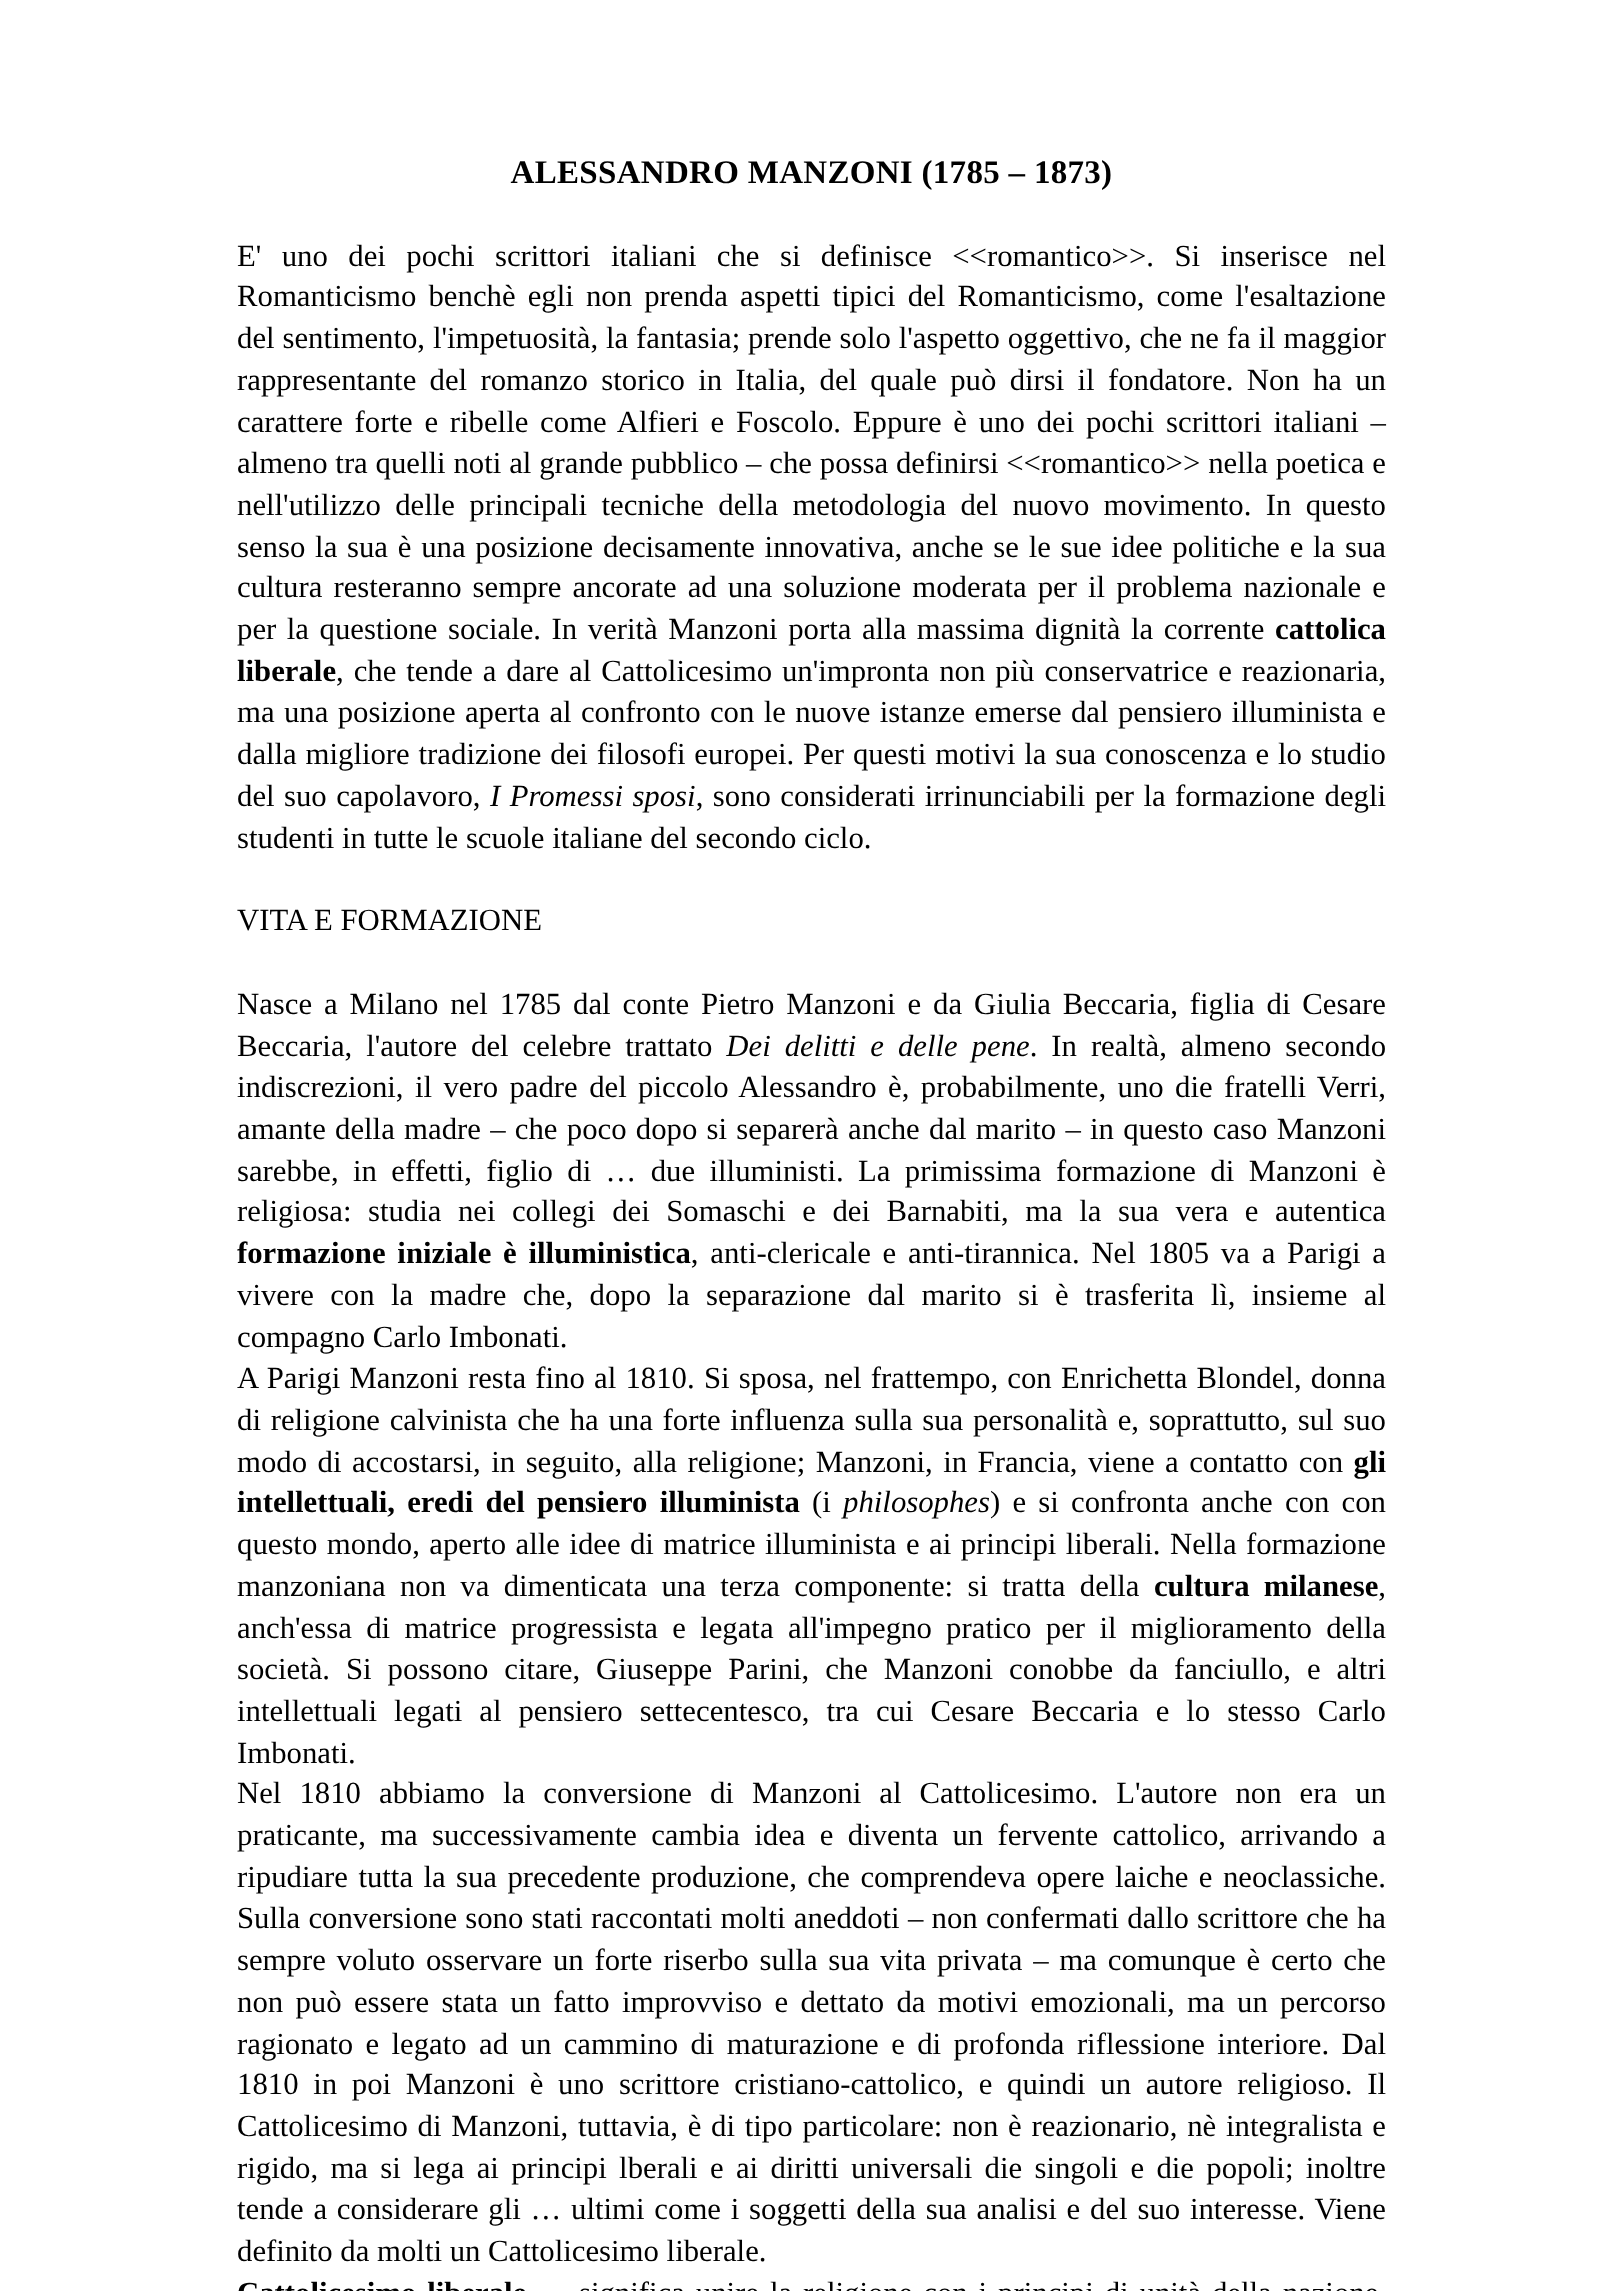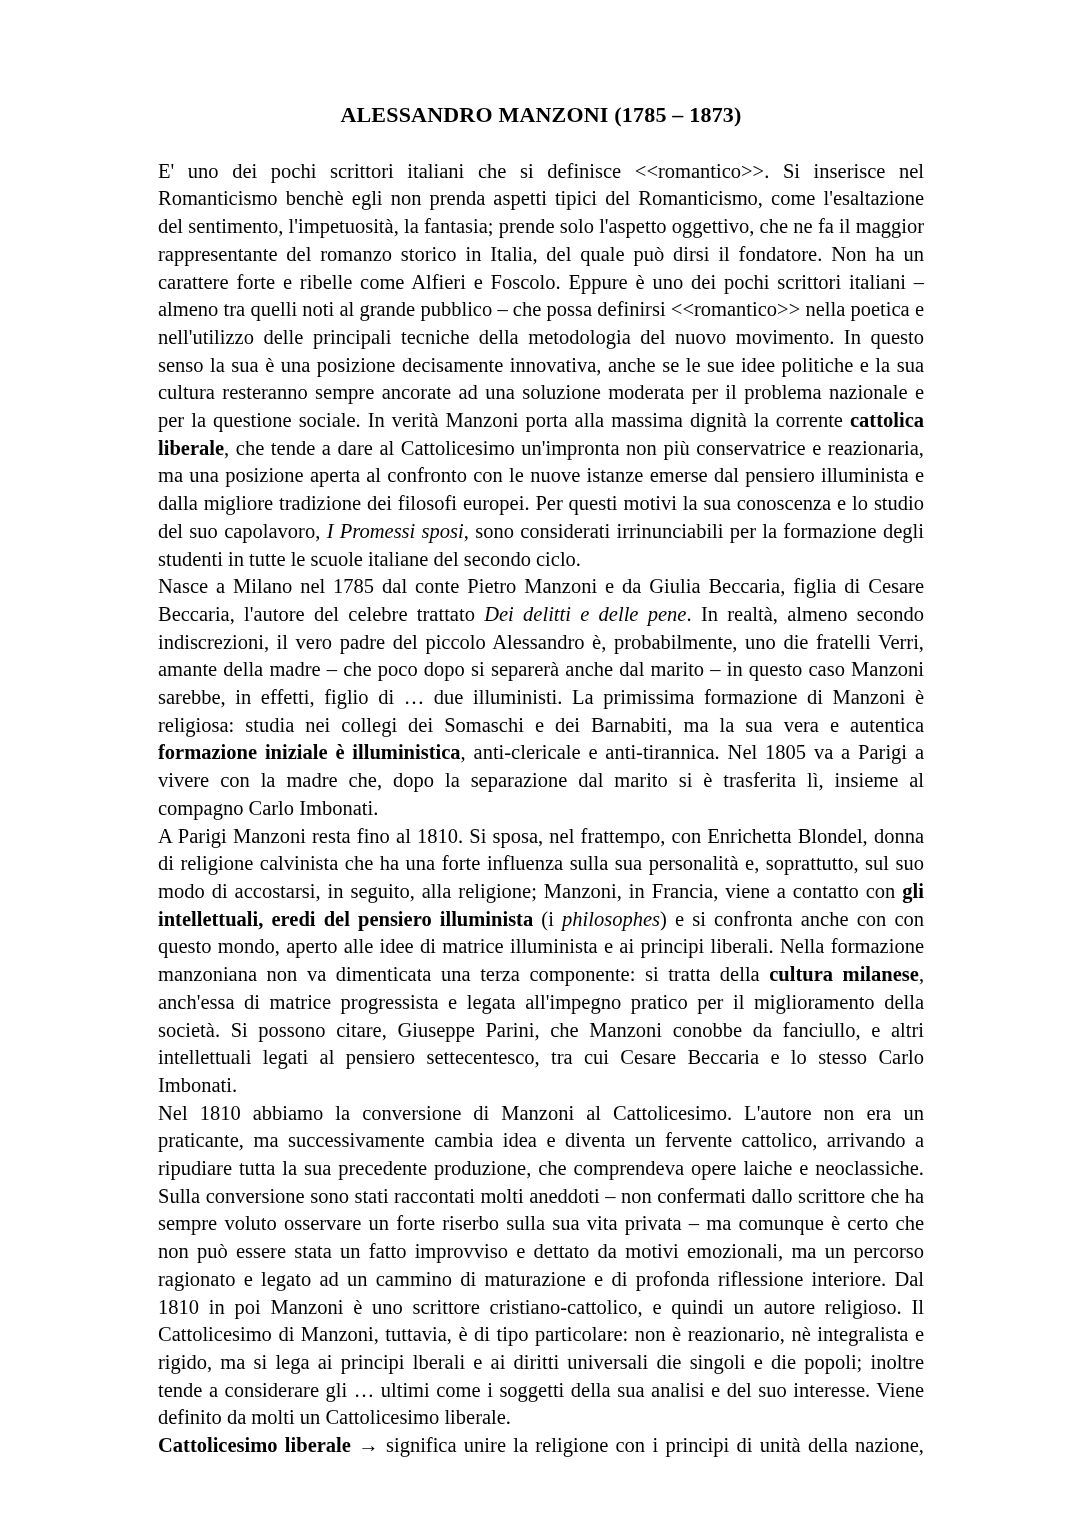--- a/index.html
+++ b/index.html
@@ -52,18 +52,19 @@
     font-family: Liberation Serif, serif;
   }
 </style>
 </head>
 <body>
 
 <div class="page">
   <h1 class="doc-title">ALESSANDRO MANZONI (1785 – 1873)</h1>
   <div class="doc-body">
       <p class="para"><span class="run">E' uno dei pochi scrittori italiani che si definisce &lt;&lt;romantico&gt;&gt;. Si inserisce nel Romanticismo benchè egli non prenda aspetti tipici del Romanticismo, come l'esaltazione del sentimento, l'impetuosità, la fantasia; prende solo l'aspetto oggettivo, che ne fa il maggior rappresentante del romanzo storico in Italia, del quale può dirsi il fondatore. Non ha un carattere forte e ribelle come Alfieri e Foscolo. Eppure è uno dei pochi scrittori italiani – almeno tra quelli noti al grande pubblico – che possa definirsi &lt;&lt;romantico&gt;&gt; nella poetica e nell'utilizzo delle principali tecniche della metodologia del nuovo movimento. In questo senso la sua è una posizione decisamente innovativa, anche se le sue idee politiche e la sua cultura resteranno sempre ancorate ad una soluzione moderata per il problema nazionale e per la questione sociale. In verità Manzoni porta alla massima dignità la corrente </span><span class="run-bu">cattolica liberale</span><span class="run">, che tende a dare al Cattolicesimo un'impronta non più conservatrice e reazionaria, ma una posizione aperta al confronto con le nuove istanze emerse dal pensiero illuminista e dalla migliore tradizione dei filosofi europei. Per questi motivi la sua conoscenza e lo studio del suo capolavoro, </span><span class="run-i">I Promessi sposi</span><span class="run">, sono considerati irrinunciabili per la formazione degli studenti in tutte le scuole italiane del secondo ciclo.</span></p>
+      <h2 class="section-heading">VITA E FORMAZIONE</h2>
       <p class="para"><span class="run">Nasce a Milano nel 1785 dal conte Pietro Manzoni e da Giulia Beccaria, figlia di Cesare Beccaria, l'autore del celebre trattato </span><span class="run-i">Dei delitti e delle pene</span><span class="run">. In realtà, almeno secondo indiscrezioni, il vero padre del piccolo Alessandro è, probabilmente, uno die fratelli Verri, amante della madre – che poco dopo si separerà anche dal marito – in questo caso Manzoni sarebbe, in effetti, figlio di … due illuministi. La primissima formazione di Manzoni è religiosa: studia nei collegi dei Somaschi e dei Barnabiti, ma la sua vera e autentica </span><span class="run-bu">formazione iniziale è illuministica</span><span class="run">, anti-clericale e anti-tirannica. Nel 1805 va a Parigi a vivere con la madre che, dopo la separazione dal marito si è trasferita lì, insieme al compagno Carlo Imbonati.</span></p>
       <p class="para"><span class="run">A Parigi Manzoni resta fino al 1810. Si sposa, nel frattempo, con Enrichetta Blondel, donna di religione calvinista che ha una forte influenza sulla sua personalità e, soprattutto, sul suo modo di accostarsi, in seguito, alla religione; Manzoni, in Francia, viene a contatto con </span><span class="run-bu">gli intellettuali, eredi del pensiero illuminista</span><span class="run"> (i </span><span class="run-i">philosophes</span><span class="run">) e si confronta anche con con questo mondo, aperto alle idee di matrice illuminista e ai principi liberali. Nella formazione manzoniana non va dimenticata una terza componente: si tratta della </span><span class="run-bu">cultura milanese</span><span class="run">, anch'essa di matrice progressista e legata all'impegno pratico per il miglioramento della società. Si possono citare, Giuseppe Parini, che Manzoni conobbe da fanciullo, e altri intellettuali legati al pensiero settecentesco, tra cui Cesare Beccaria e lo stesso Carlo Imbonati.</span></p>
       <p class="para"><span class="run">Nel 1810 abbiamo la conversione di Manzoni al Cattolicesimo. L'autore non era un praticante, ma successivamente cambia idea e diventa un fervente cattolico, arrivando a ripudiare tutta la sua precedente produzione, che comprendeva opere laiche e neoclassiche. Sulla conversione sono stati raccontati molti aneddoti – non confermati dallo scrittore che ha sempre voluto osservare un forte riserbo sulla sua vita privata – ma comunque è certo che non può essere stata un fatto improvviso e dettato da motivi emozionali, ma un percorso ragionato e legato ad un cammino di maturazione e di profonda riflessione interiore. Dal 1810 in poi Manzoni è uno scrittore cristiano-cattolico, e quindi un autore religioso. Il Cattolicesimo di Manzoni, tuttavia, è di tipo particolare: non è reazionario, nè integralista e rigido, ma si lega ai principi lberali e ai diritti universali die singoli e die popoli; inoltre tende a considerare gli … ultimi come i soggetti della sua analisi e del suo interesse. Viene definito da molti un Cattolicesimo liberale.</span></p>
       <p class="para"><span class="run-bu">Cattolicesimo liberale</span><span class="run"> → significa unire la religione con i principi di unità della nazione,</span></p>
     </div>
 </div>
 
 </body></html>

